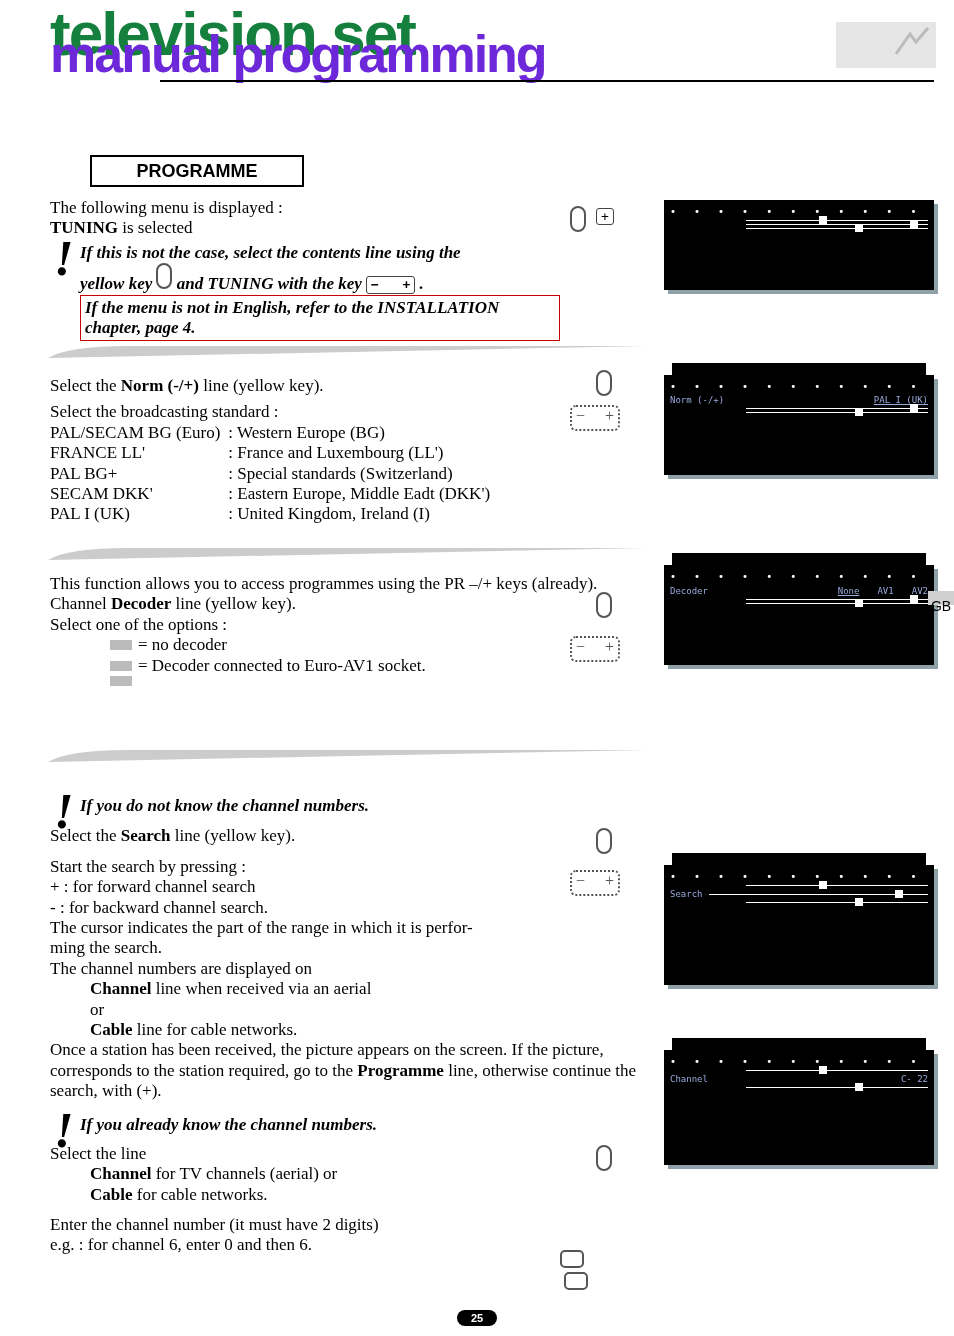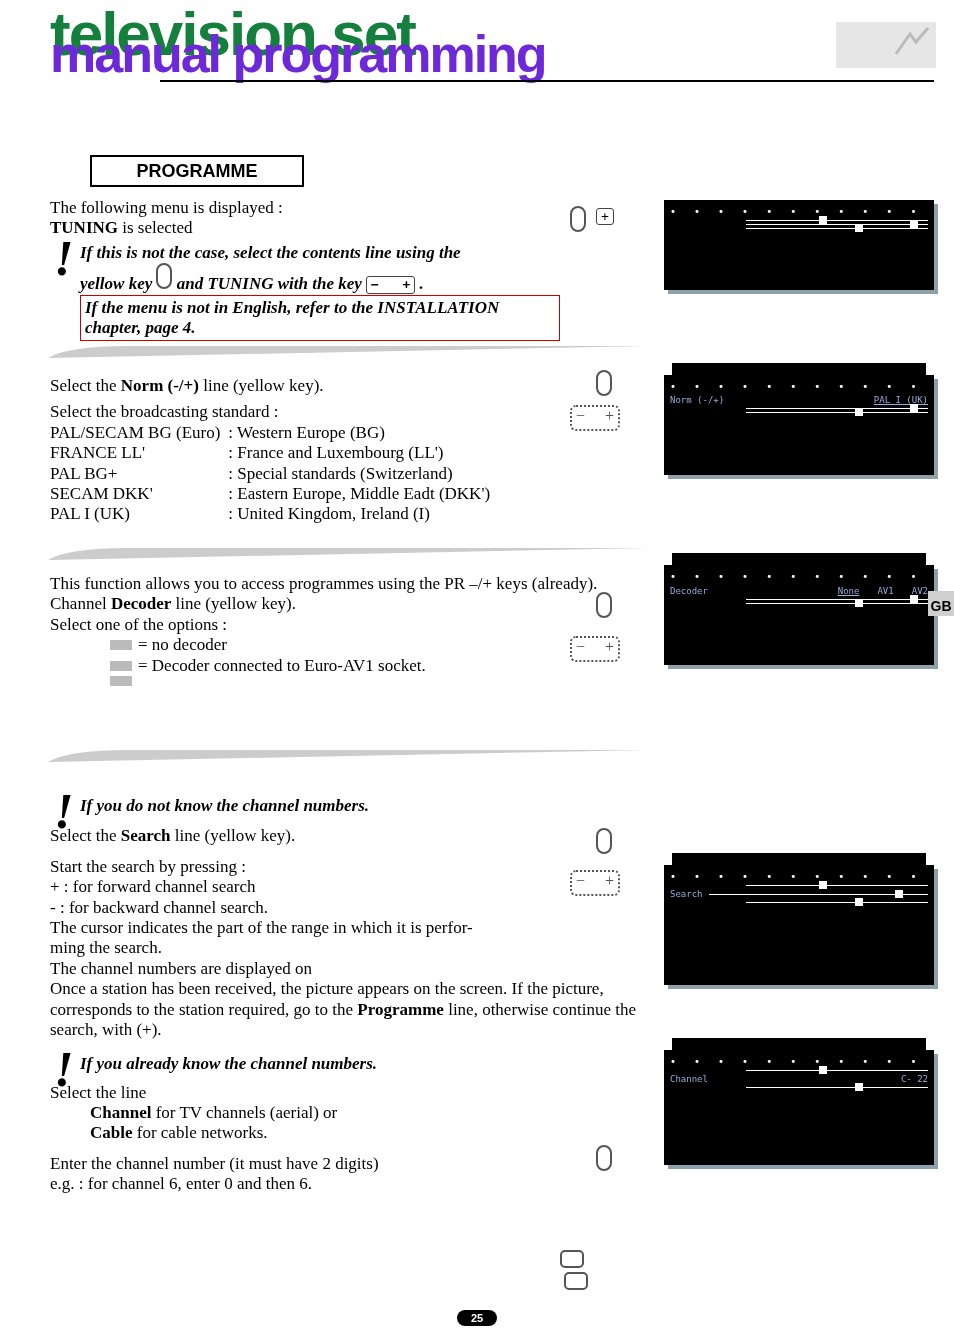--- a/index.html
+++ b/index.html
@@ -167,24 +167,24 @@
   .plusminus::before {
     content:"−"; position:absolute; left:4px; top:0px; font-size:16px; color:#555;
   }
   .plusminus::after {
     content:"+"; position:absolute; right:4px; top:0px; font-size:16px; color:#555;
   }
 
   .gb-tab {
     position: absolute;
     right: 0; top: 591px;
-    width: 26px; height: 25px;
+    width: 26px; height: 14px;
     background: #cfcfcf;
     font-family: Arial, sans-serif;
-    font-weight: bold;
+    font-weight: normal;
     font-size: 14px;
     text-align: center;
     line-height: 30px;
   }
 
   .footer-pg {
     position:absolute;
     bottom: 10px; left: 50%;
     transform: translateX(-50%);
     width: 40px; height: 16px;
@@ -344,20 +344,27 @@
       <span> line (yellow key).</span>
     </div>
     <div style="margin-top:10px;">Start the search by pressing :</div>
     <div> + : for forward channel search</div>
     <div> - : for backward channel search.</div>
     <div style="max-width:580px;">
       <span>The cursor indicates the part of the range in which it is perfor-</span><br>
       <span>ming the search.</span>
     </div>
     <div>The channel numbers are displayed on</div>
+    <div style="margin-left:40px;">
+      <span class="bold">Channel</span>
+      <span> line when received via an aerial</span><br>
+      <span>or</span><br>
+      <span class="bold">Cable</span>
+      <span> line for cable networks.</span>
+    </div>
     <div style="max-width:590px;">
       <span>Once a station has been received, the picture appears on the screen. If the picture, corresponds to the station required, go to the </span>
       <span class="bold">Programme</span>
       <span> line, otherwise continue the search, with (+).</span>
     </div>
 
     <div class="rel italic bold" style="margin:14px 0 0 30px;">
       <span class="bang">!</span>
       <span>If you already know the channel numbers.</span>
     </div>

